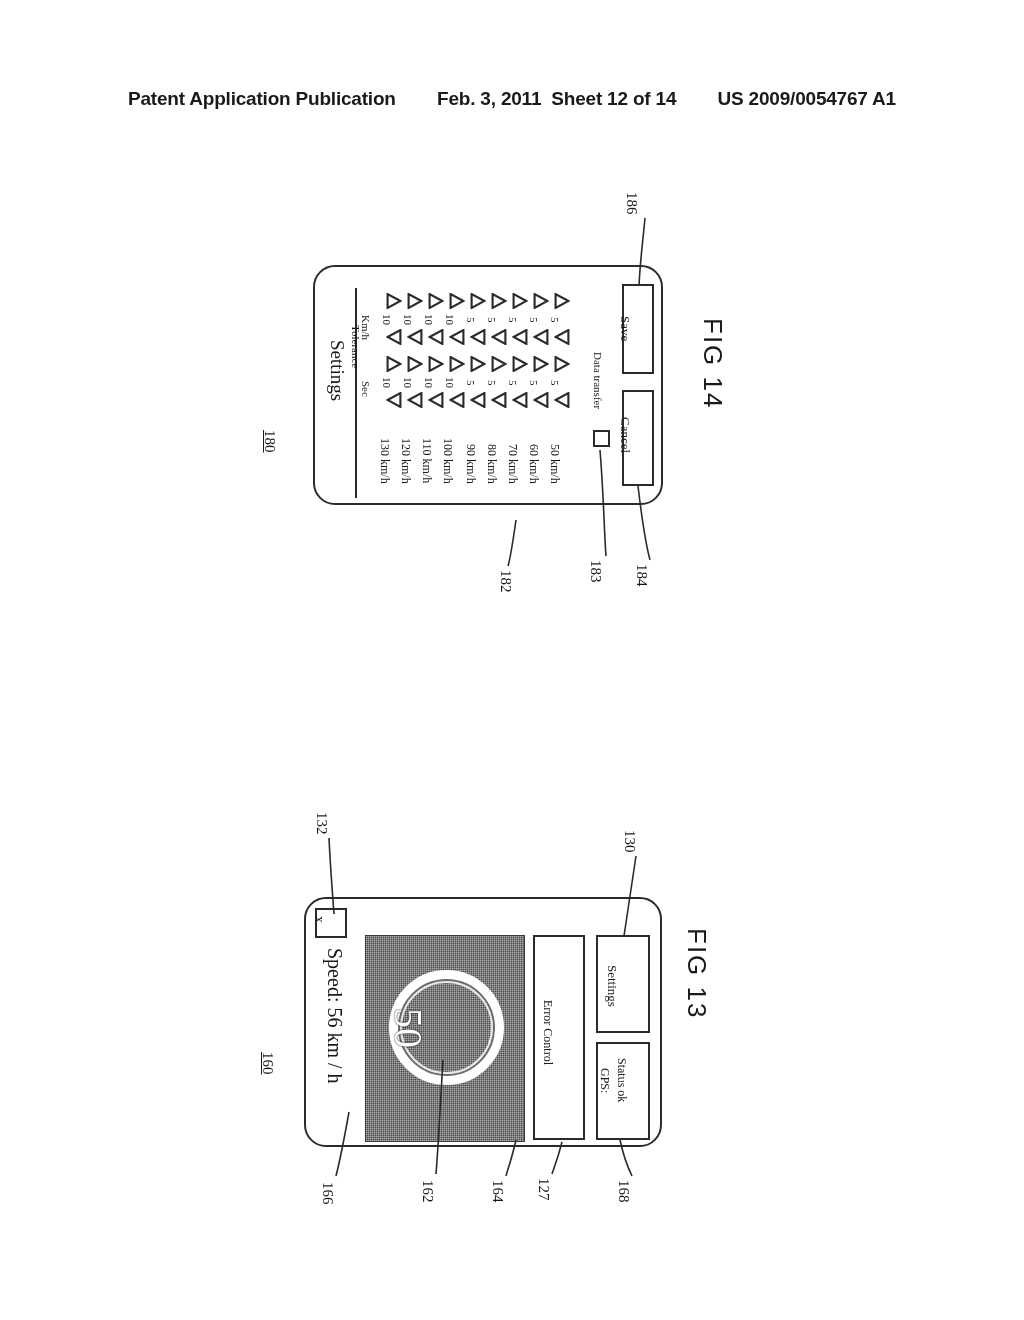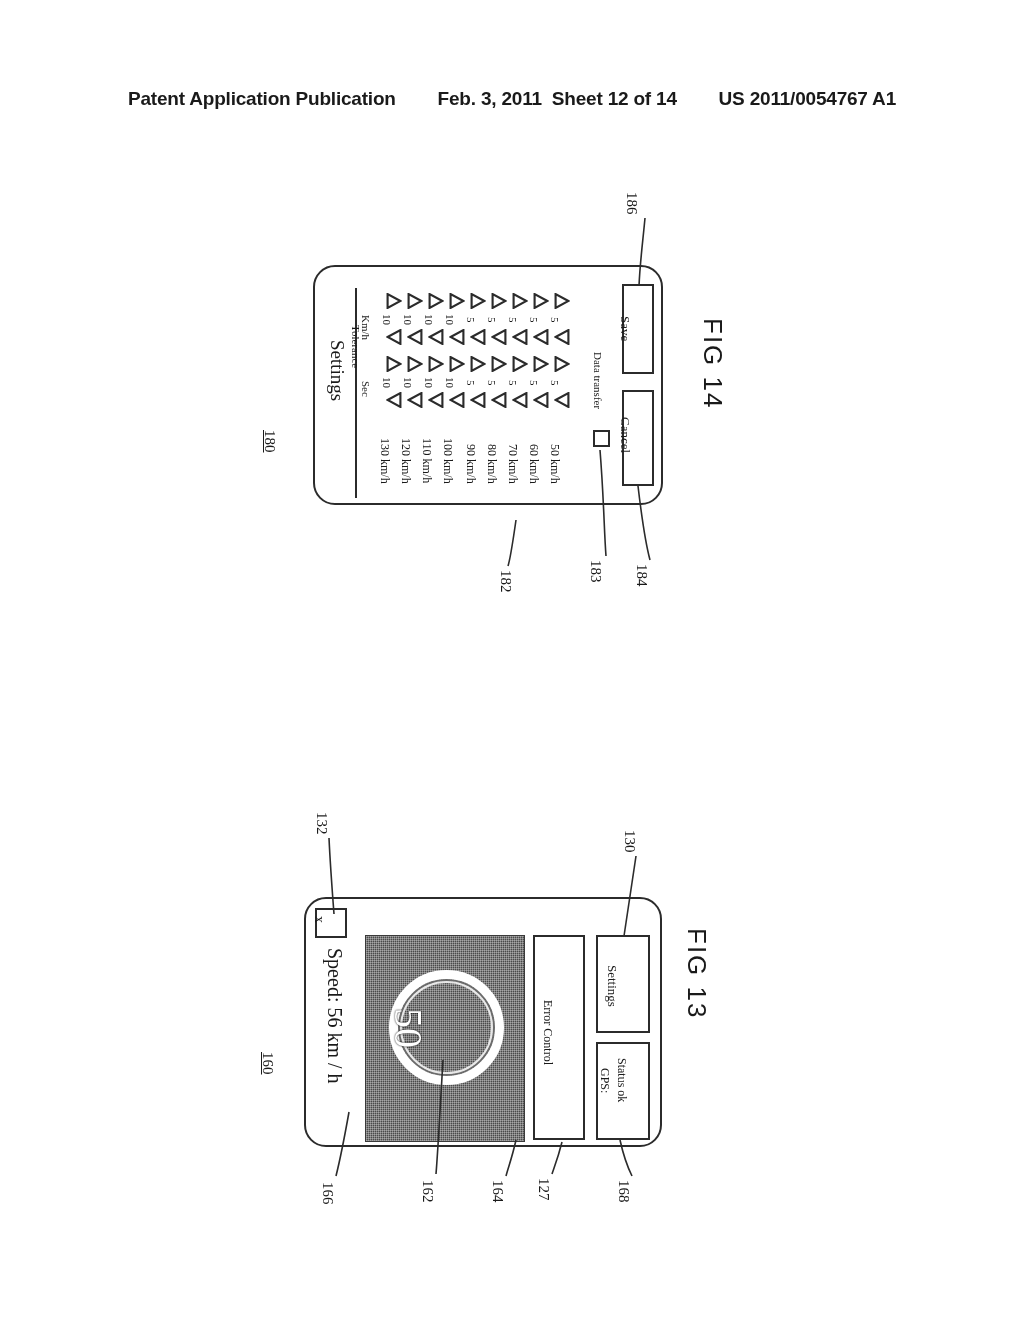--- a/index.html
+++ b/index.html
@@ -135,21 +135,21 @@
 </style>
 </head>
 <body>
 
 <div class="page-header">
   <span>Patent Application Publication</span>
   <span class="hdr-mid">
     <span>Feb. 3, 2011</span>
     <span>Sheet 12 of 14</span>
   </span>
-  <span>US 2011/0054767 A1</span>
+  <span>US 2009/0054767 A1</span>
 </div>
 
 <div class="figure" style="left:0;top:0;width:1024px;height:640px;">
 
   <div class="figcaption" style="left:728px;top:318px;transform:rotate(90deg);transform-origin:0 0;">FIG 14</div>
 
   <div class="refnum underline" style="left:278px;top:430px;transform:rotate(90deg);transform-origin:0 0;">180</div>
 
   <div class="phone" style="left:313px;top:265px;width:350px;height:240px;"></div>
 

